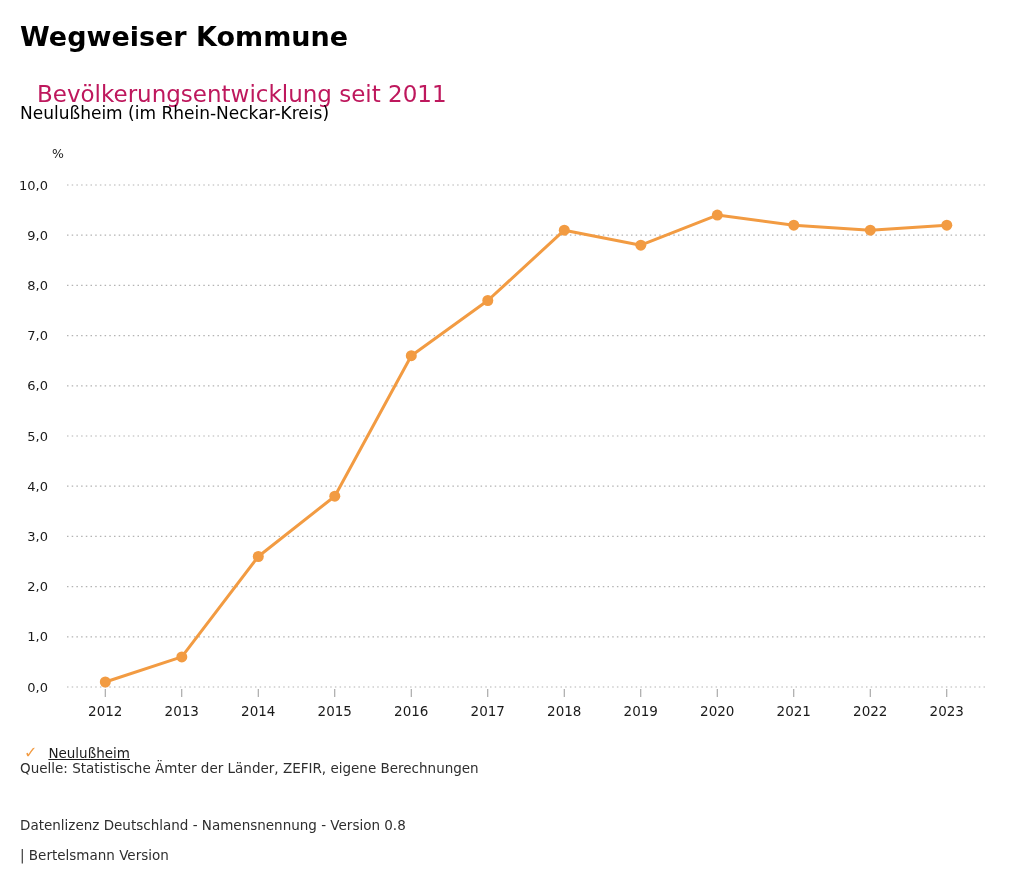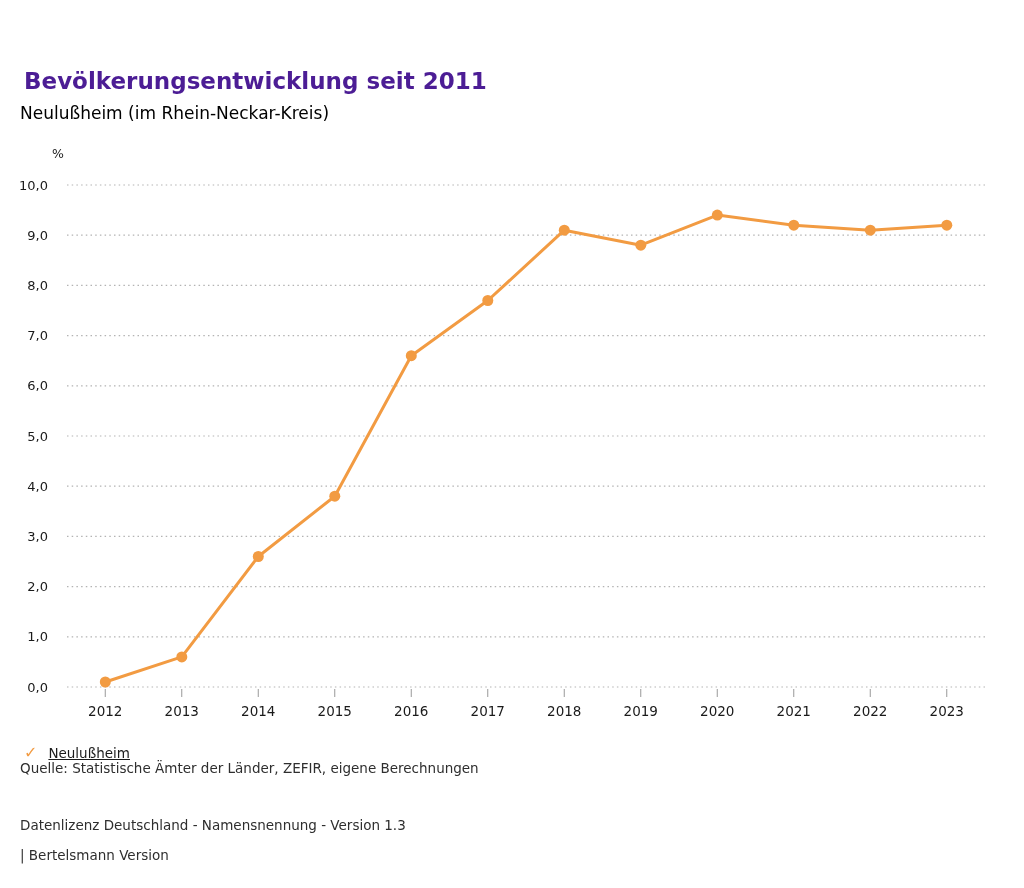--- a/index.html
+++ b/index.html
@@ -23,24 +23,24 @@
     margin: 0;
     font-size: 27px;
     font-weight: 600;
     color: #000000;
     white-space: nowrap;
   }
   .subtitle {
     position: absolute;
     left: 20px;
     top: 64px;
-    margin: 4px;
+    margin: 17px;
     font-size: 23px;
-    font-weight: 700;
-    color: #4c1d95;
+    font-weight: 400;
+    color: #be185d;
     white-space: nowrap;
   }
   .location {
     position: absolute;
     left: 20px;
     top: 103px;
     margin: 0;
     font-size: 17px;
     font-weight: 400;
     color: #000000;
@@ -82,20 +82,21 @@
   }
   .footer-source   { top: 760px; }
   .footer-license  { top: 817px; }
   .footer-attrib   { top: 847px; }
 </style>
 </head>
 <body>
 
 <div id="stage">
 
+  <h1 class="title">Wegweiser Kommune</h1>
   <h2 class="subtitle">Bevölkerungsentwicklung seit 2011</h2>
   <h3 class="location">Neulußheim (im Rhein-Neckar-Kreis)</h3>
 
   <svg id="chart-svg" viewBox="0 0 1024 888" xmlns="http://www.w3.org/2000/svg">
       <text x="58" y="158" text-anchor="middle" font-size="12.5" fill="#1a1a1a">%</text>
       <line x1="67" y1="687" x2="985" y2="687" stroke="#b3b3b3" stroke-width="1.2" stroke-dasharray="1.5 3.2"></line>
       <text x="48" y="691.5" text-anchor="end" font-size="13" fill="#1a1a1a">0,0</text>
       <line x1="67" y1="636.8" x2="985" y2="636.8" stroke="#b3b3b3" stroke-width="1.2" stroke-dasharray="1.5 3.2"></line>
       <text x="48" y="641.3" text-anchor="end" font-size="13" fill="#1a1a1a">1,0</text>
       <line x1="67" y1="586.6" x2="985" y2="586.6" stroke="#b3b3b3" stroke-width="1.2" stroke-dasharray="1.5 3.2"></line>
@@ -154,16 +155,16 @@
       <circle cx="870.3" cy="230.2" r="5.5" fill="#F29B42"></circle>
       <circle cx="946.8" cy="225.2" r="5.5" fill="#F29B42"></circle>
     </svg>
 
   <div class="legend">
     <span class="check" style="color: rgb(242, 155, 66);">✓</span>
     <span class="legend-label">Neulußheim</span>
   </div>
 
   <p class="footer-line footer-source">Quelle: Statistische Ämter der Länder, ZEFIR, eigene Berechnungen</p>
-  <p class="footer-line footer-license">Datenlizenz Deutschland - Namensnennung - Version 1.3</p>
+  <p class="footer-line footer-license">Datenlizenz Deutschland - Namensnennung - Version 0.8</p>
   <p class="footer-line footer-attrib">| Bertelsmann Version</p>
 
 </div>
 
 </body></html>

